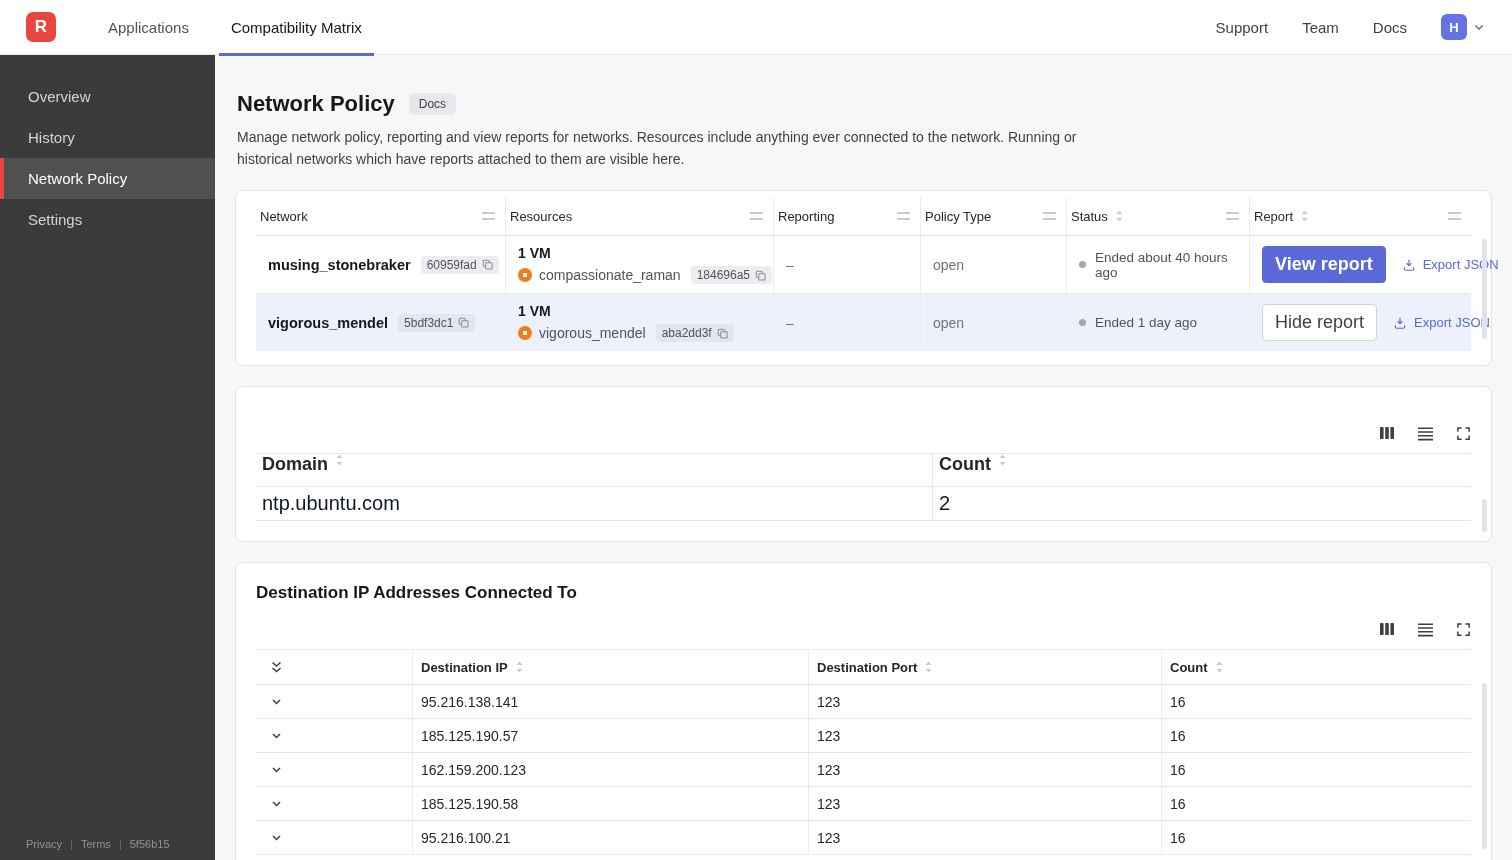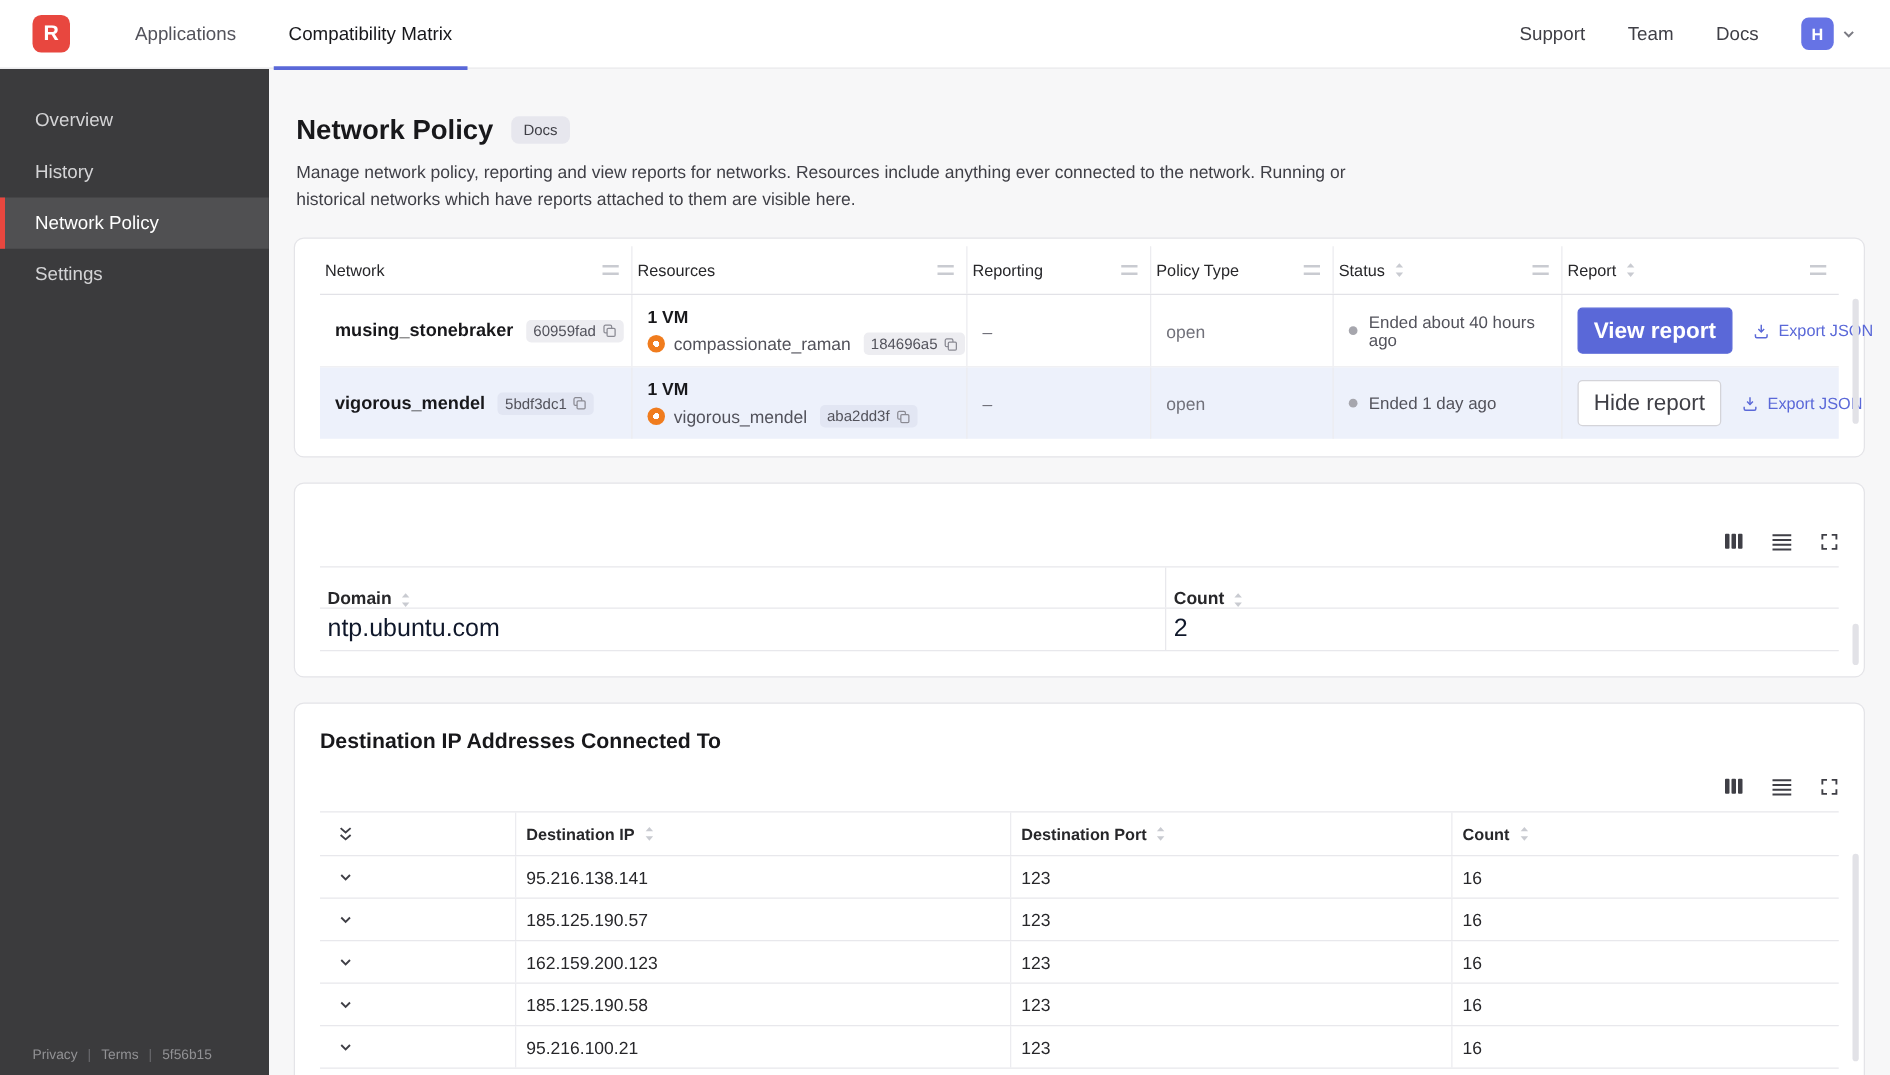--- a/index.html
+++ b/index.html
@@ -63,21 +63,21 @@
   .export{display:inline-flex;align-items:center;gap:7px;color:#5a68d8;font-size:13px;margin-left:16px;cursor:pointer;white-space:nowrap}
 
   
   .card-inner{padding:20px 20px 20px}
   .card-title{font-size:17px;font-weight:bold;color:#18181b}
   .tools{display:flex;justify-content:flex-end;align-items:center;gap:22px;margin-top:18px;color:#3f3f46}
   .tool{cursor:pointer;display:flex;align-items:center}
 
   .d-grid{display:grid;grid-template-columns:677px 1fr}
   .d-head{border-top:1px solid #e8e8ec;border-bottom:1px solid #e8e8ec;margin-top:12px}
-  .d-th{display:flex;align-items:flex-end;gap:7px;height:32px;padding:0 6px;font-size:14px;font-weight:bold;color:#27272a}
+  .d-th{display:flex;align-items:flex-start;gap:7px;height:32px;padding:0 6px;font-size:18px;font-weight:bold;color:#27272a}
   .d-grid > div:first-child{border-right:1px solid #e8e8ec}
   .d-row{border-bottom:1px solid #e8e8ec}
   .d-cell{min-height:33px;display:flex;align-items:center;padding:0 6px;font-size:20px;color:#0f172a}
 
   .ip-grid{display:grid;grid-template-columns:157px 396px 353px 1fr}
   .ip-grid > div{border-right:1px solid #ececf0}
   .ip-grid > div:last-child{border-right:none}
   .ip-head{border-top:1px solid #e8e8ec;border-bottom:1px solid #e8e8ec;margin-top:12px}
   .ip-th{display:flex;align-items:center;gap:7px;height:34px;padding:0 8px;font-size:13px;font-weight:bold;color:#27272a}
   .ip-row{border-bottom:1px solid #e8e8ec}

